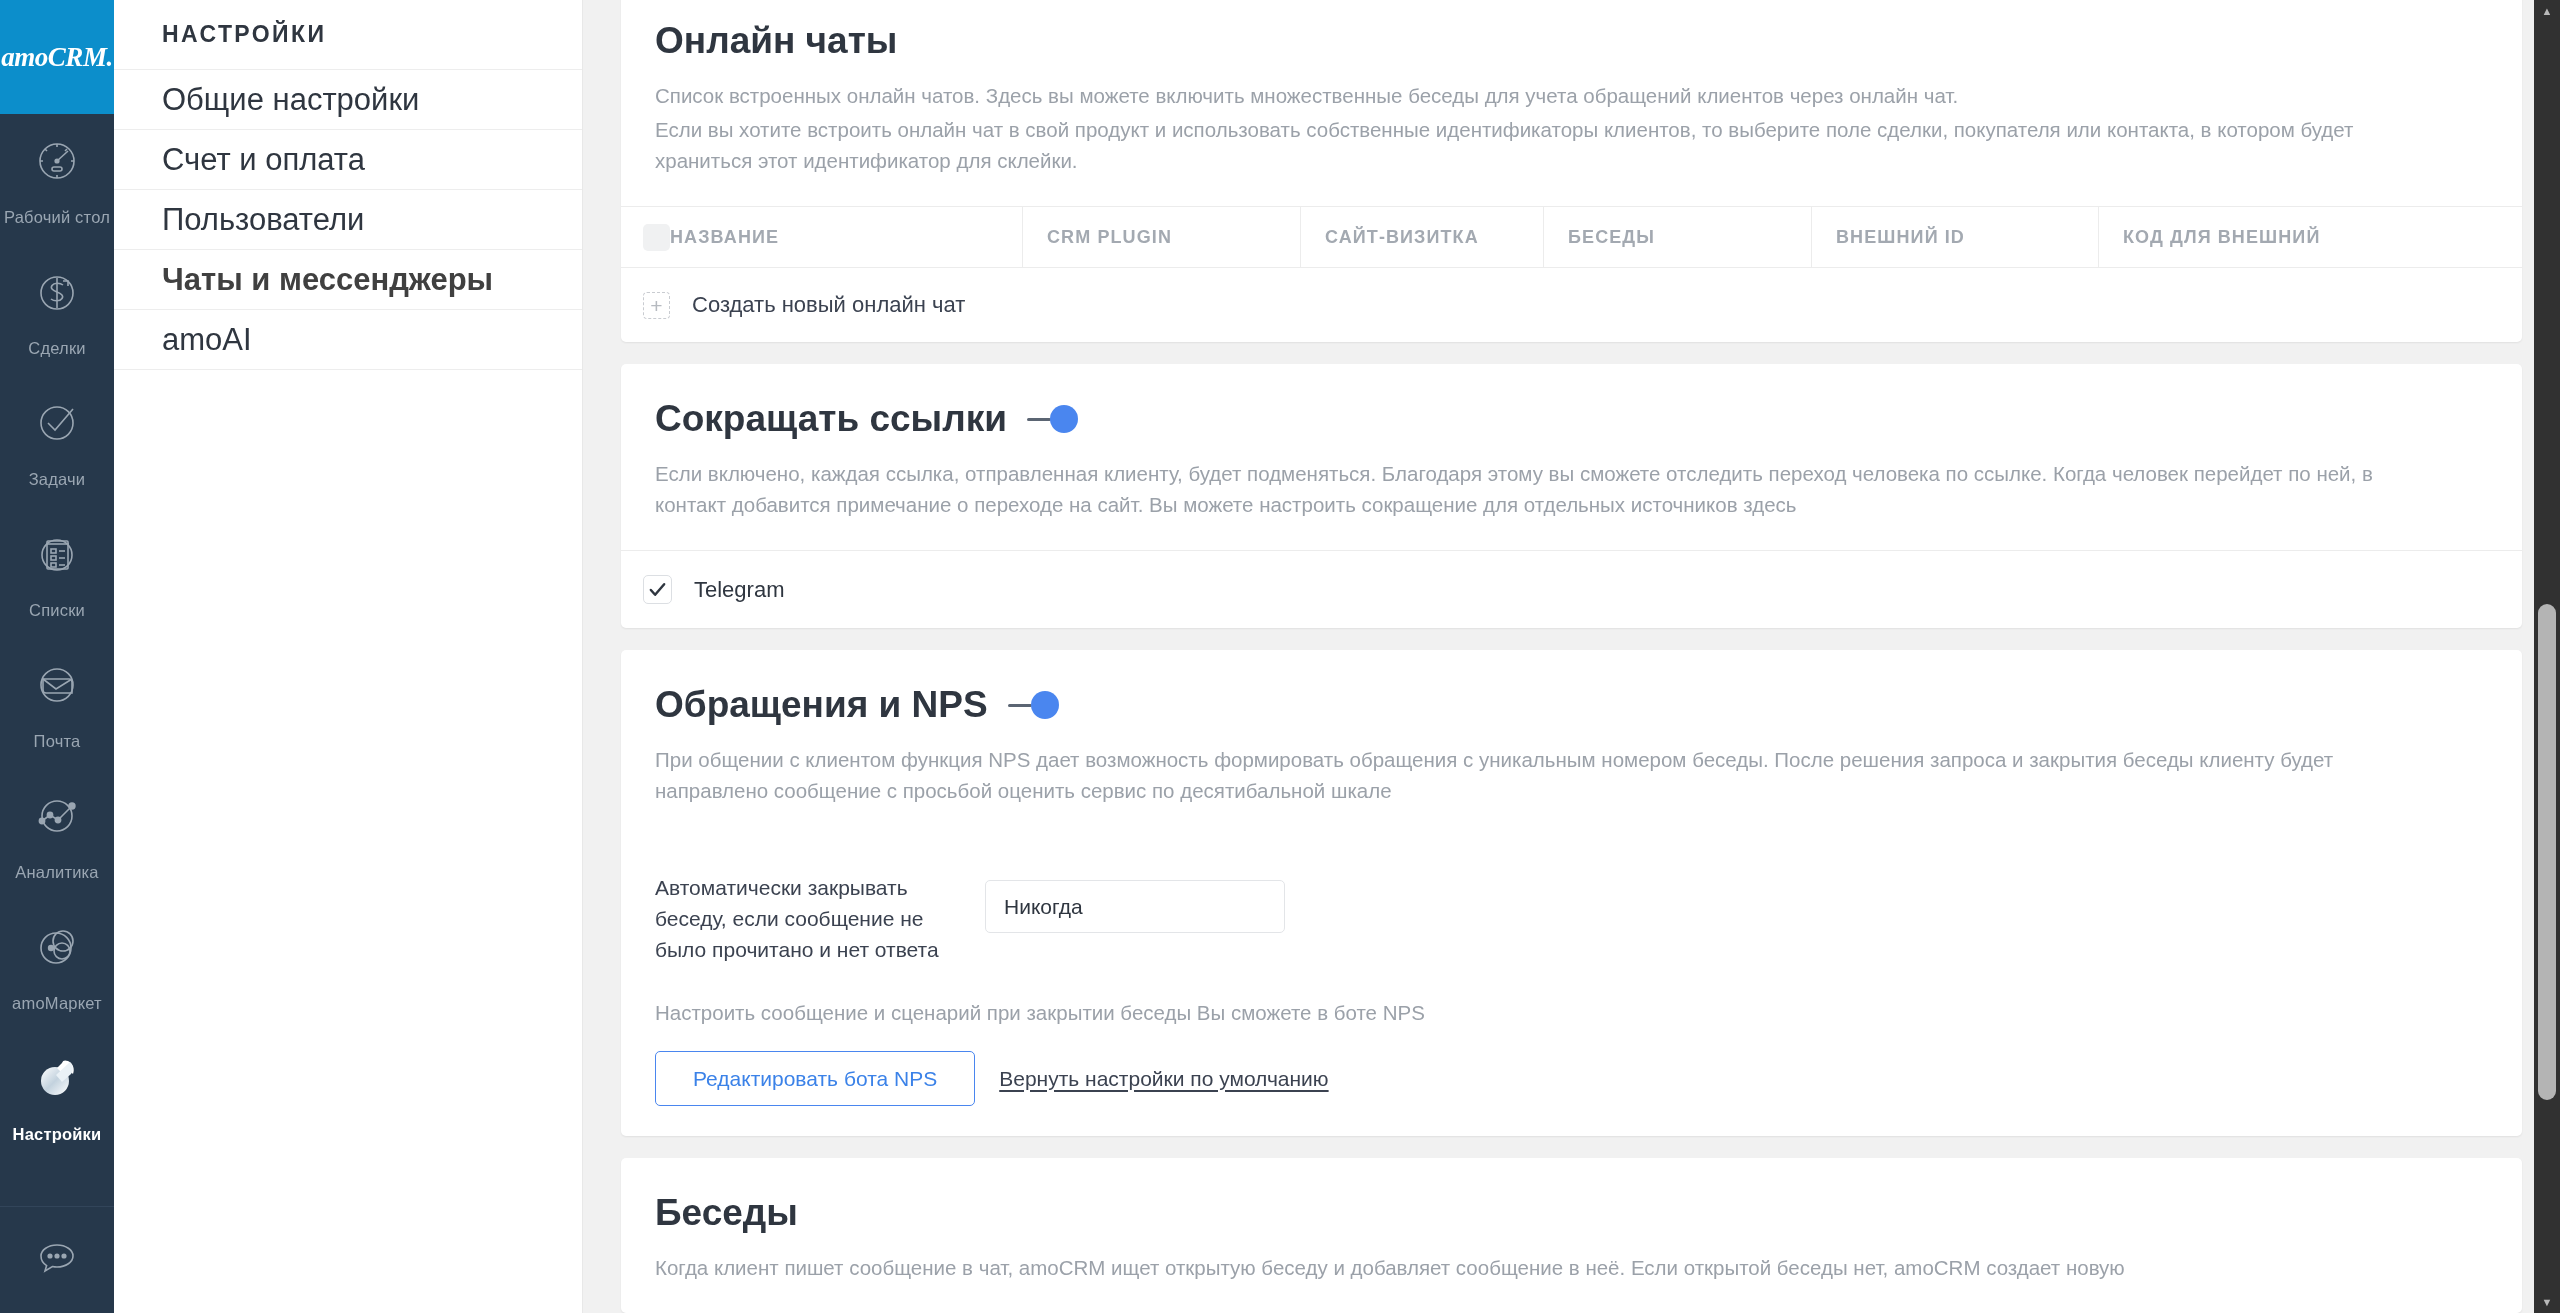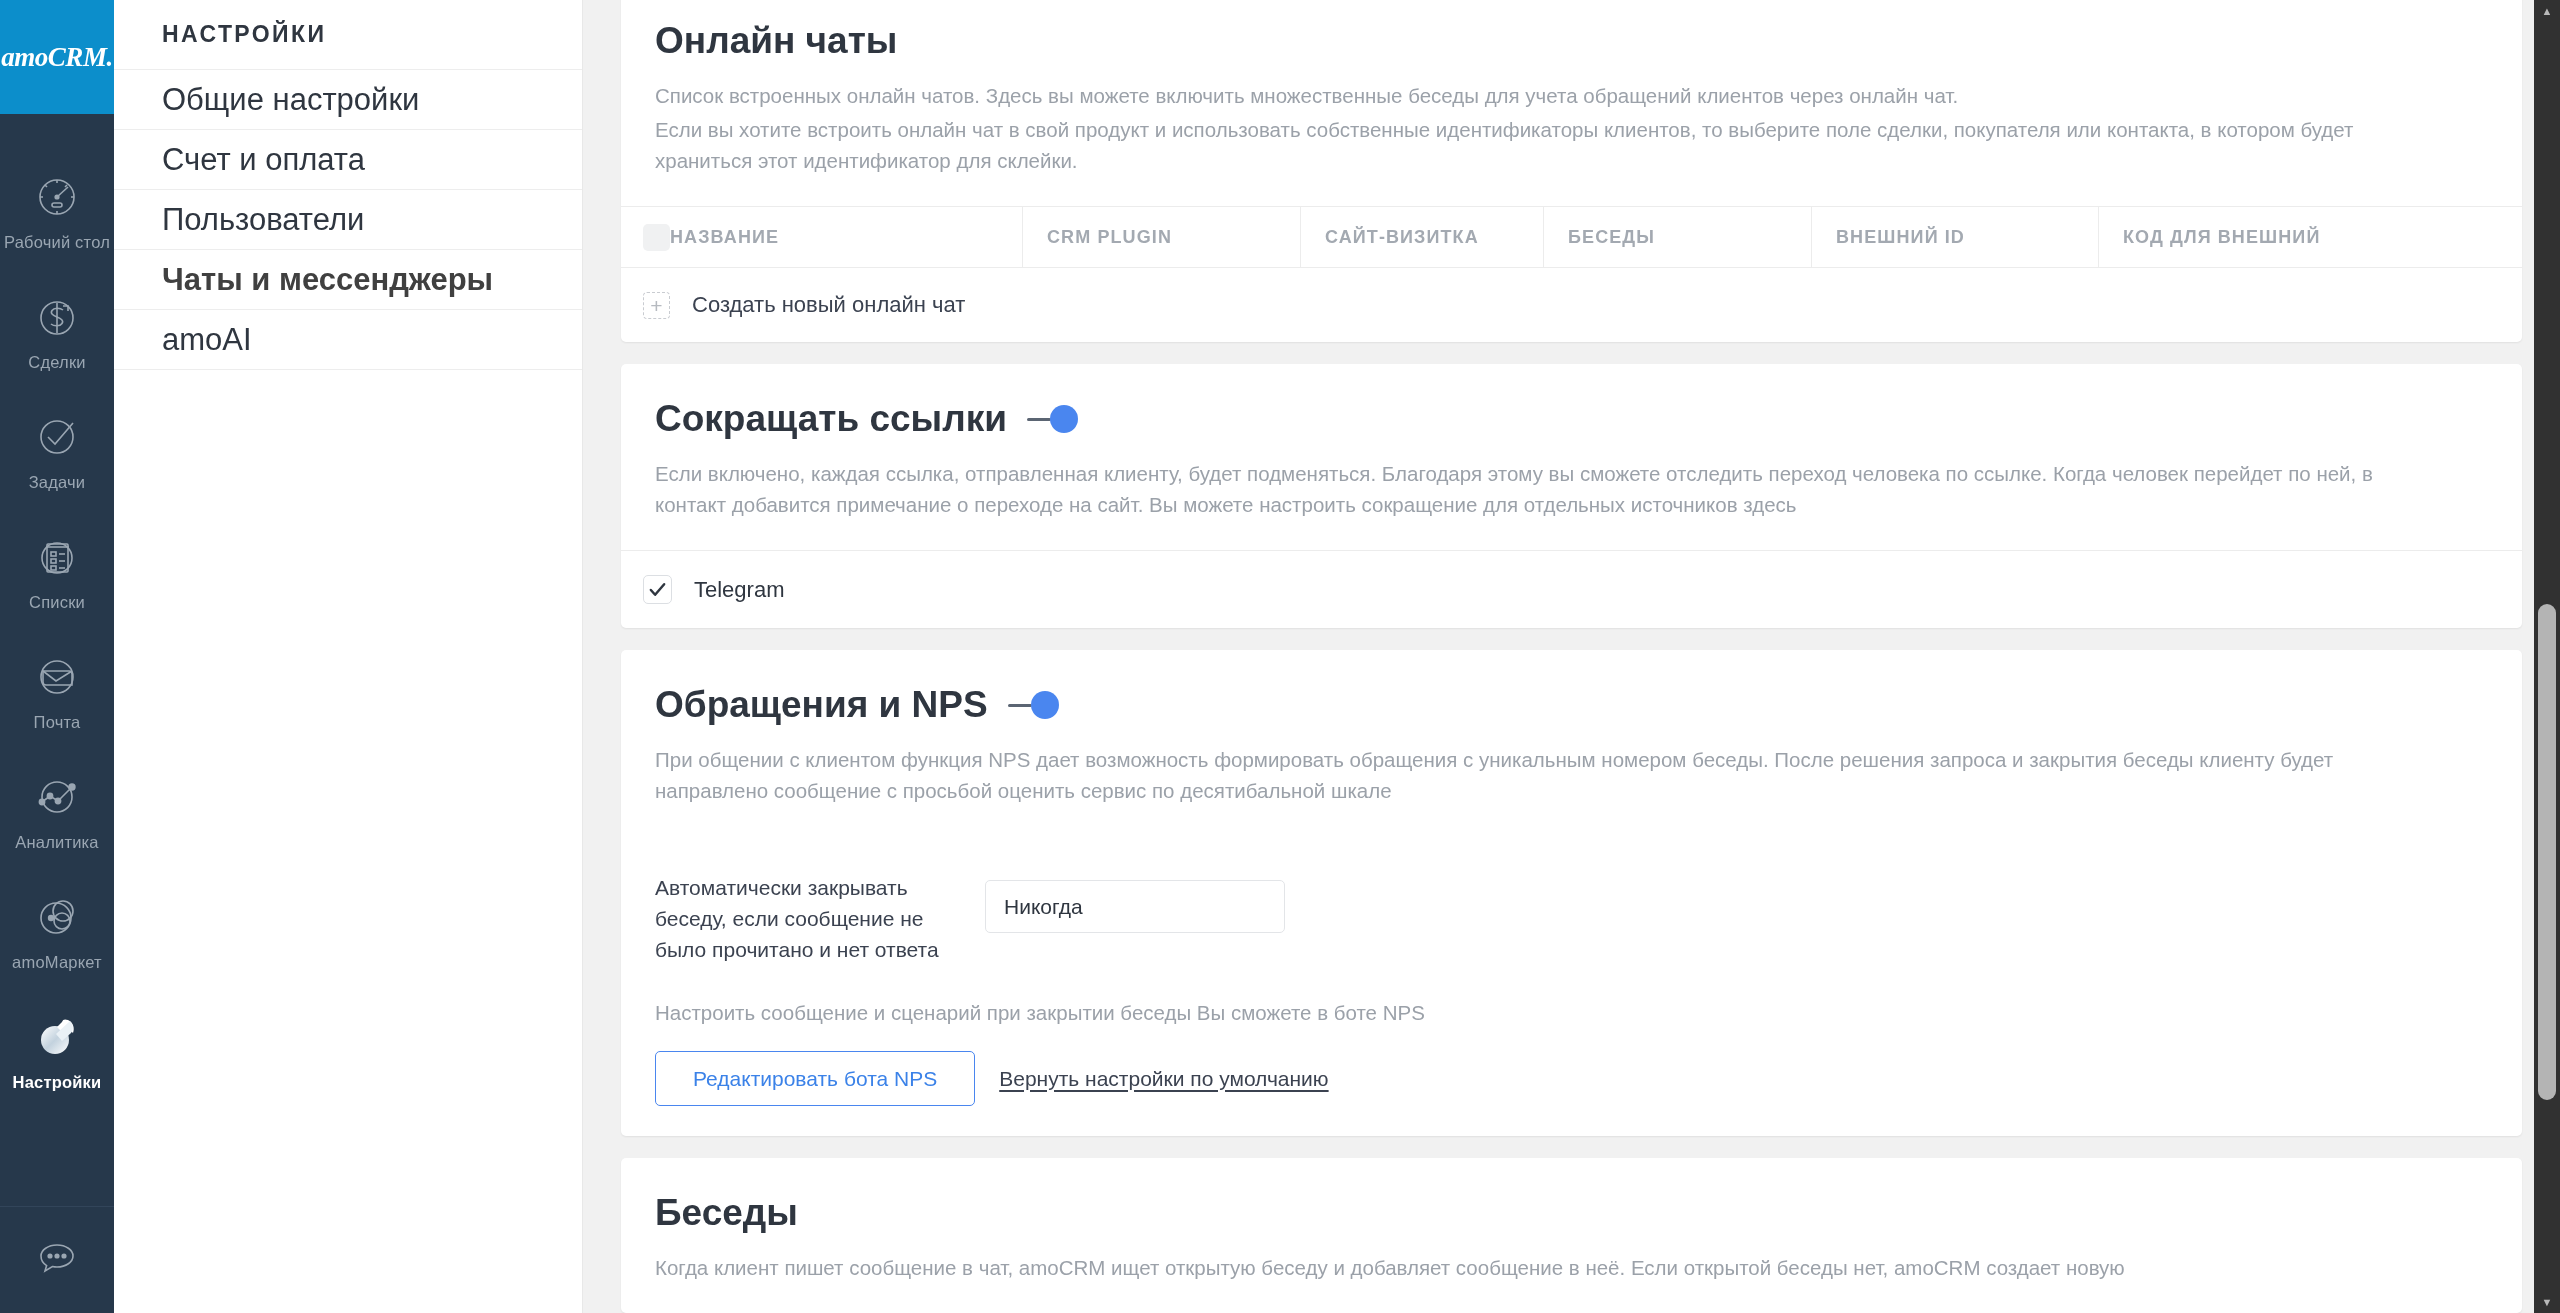--- a/index.html
+++ b/index.html
@@ -12,42 +12,41 @@
     -webkit-font-smoothing: antialiased;
   }
   .app { display: flex; width: 2560px; height: 1313px; position: relative; }
 
   
   .rail {
     width: 114px; min-width: 114px; height: 1313px;
     background: #26384b;
     display: flex; flex-direction: column; align-items: stretch;
     position: relative;
-    gap: 36px;
   }
   .rail-logo {
     height: 114px; background: #0c8ecb;
     display: flex; align-items: center; justify-content: center;
   }
   .rail-logo-text {
     color: #ffffff; font-size: 27px; font-weight: 700;
     font-style: italic; letter-spacing: -0.5px;
     font-family: "Liberation Serif", serif;
   }
   .rail-items { flex: 1 1 auto; display: flex; flex-direction: column; }
   .rail-item {
     display: flex; flex-direction: column; align-items: center; justify-content: flex-start;
     padding: 22px 4px 18px 4px;
     cursor: pointer;
     color: #9aa6b2;
     text-decoration: none;
   }
   .rail-item .ri-icon { width: 50px; height: 50px; display:block; }
   .rail-item .ri-label {
-    margin-top: 10px; font-size: 16.5px; line-height: 20px;
+    margin-top: 21px; font-size: 16.5px; line-height: 20px;
     text-align: center; color: #9aa6b2; letter-spacing: .2px;
     max-width: 106px;
   }
   .rail-item.active .ri-label { color: #ffffff; font-weight: 700; }
   .rail-bottom {
     border-top: 1px solid #32455a;
     padding: 26px 0 30px 0;
     display: flex; justify-content: center;
   }
   .rail-bottom .ri-icon { width: 50px; height: 50px; }

